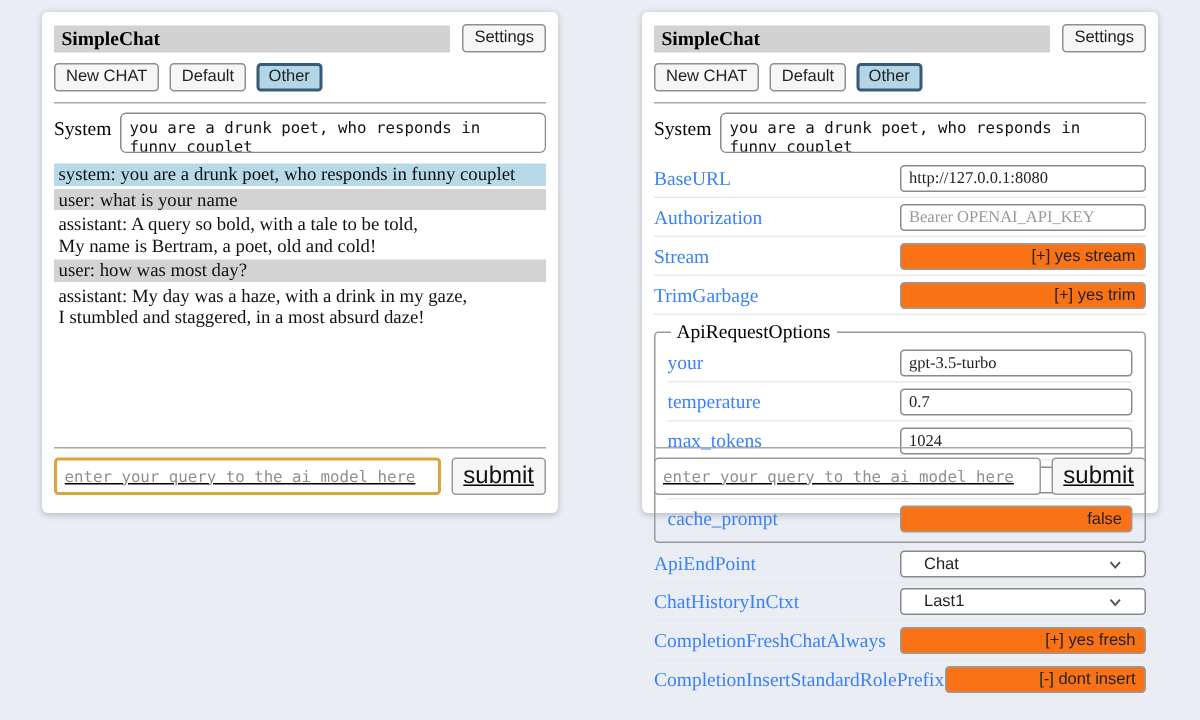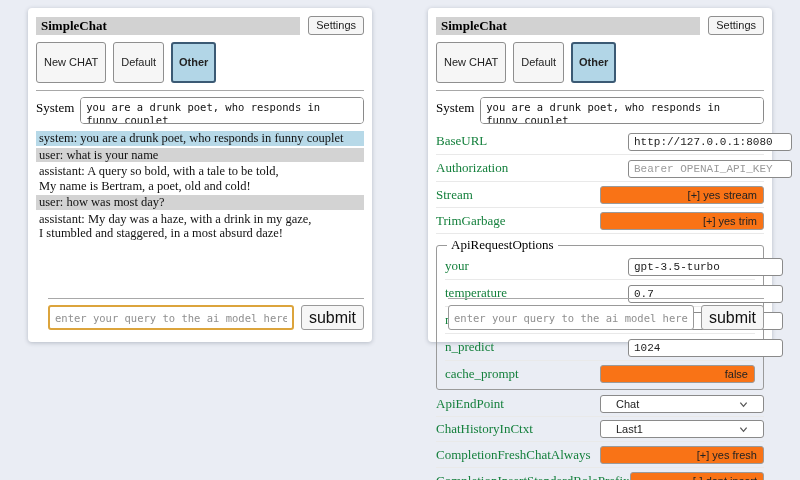--- a/index.html
+++ b/index.html
@@ -25,59 +25,59 @@
   .title-row{display:flex;align-items:center;gap:8px;}
   .title-bar{flex:1;background:var(--title-bar-bg);font-size:13px;font-weight:bold;
     padding:2px 5px;line-height:14px;}
   .btn{
     font-family:"Liberation Sans", sans-serif;font-size:11px;color:#222;
     background:#f6f6f6;border:1px solid #8f8f8f;border-radius:3px;padding:2px 7px;
     line-height:13px;cursor:pointer;white-space:nowrap;
   }
   .tabs-row{display:flex;gap:7px;margin-top:7px;}
   .tab-btn.active{background:var(--active-tab-bg);border:2px solid var(--active-tab-border);
-    padding:12px 6px;font-weight:bold;}
+    padding:1px 6px;}
   hr.divider{border:none;border-top:1px solid #a8a8a8;margin:7px 0 6px;}
   .system-row{display:flex;gap:6px;margin:2px 0 4px;}
   .system-label{font-size:13px;padding-top:3px;}
   textarea.system-input{
     flex:1;height:27px;resize:none;font-family:"DejaVu Sans Mono", monospace;
     font-size:10.5px;line-height:13px;border:1px solid #8a8a8a;border-radius:4px;
     padding:3px 5px;color:#111;outline:none;
   }
 
   
   .messages{margin-top:7px;}
   .msg{font-size:12.5px;line-height:14.5px;padding:0 3px;margin-bottom:2px;
     white-space:pre-line;color:#111;}
   .msg.system{background:var(--system-msg-bg);}
   .msg.user{background:var(--user-msg-bg);}
 
   
   .settings-rows{margin-top:1px;}
   .srow{display:flex;align-items:center;padding:3px 0;border-bottom:1px solid #e9e9e9;}
   .srow:last-child{border-bottom:none;}
-  .slabel{flex:1;font-size:13px;color:#15803d;}
+  .slabel{flex:1;font-size:13px;color:#3b82f6;}
   .sctrl{width:50%;}
-  .sinput{width:100%;font-family:Liberation Mono, monospace;font-size:11px;
-    border:1px solid #8a8a8a;border-radius:3px;padding:1px 5px;height:18px;color:#222;margin-left:28px;}
+  .sinput{width:100%;font-family:Liberation Serif, serif;font-size:11px;
+    border:1px solid #8a8a8a;border-radius:3px;padding:1px 5px;height:18px;color:#222;}
   .sinput::placeholder{color:#9a9a9a;}
   .sbtn{width:100%;font-family:"Liberation Sans", sans-serif;font-size:11px;
     background:#f97316;border:1px solid #9a9a9a;border-radius:3px;height:18px;
     color:#222;cursor:pointer;text-align:right;}
   .sselect{width:100%;display:flex;align-items:center;justify-content:space-between;
     font-family:"Liberation Sans", sans-serif;font-size:11px;border:1px solid #8a8a8a;
     border-radius:3px;height:18px;padding:0 15px;background:#fff;cursor:pointer;color:#222;}
   .chev{width:9px;height:9px;flex:none;}
   fieldset.api-options{border:1px solid #9a9a9a;border-radius:3px;margin:3px 0 2px;
     padding:0 8px 3px;}
   fieldset.api-options legend{font-size:13px;padding:0 4px;margin-left:2px;}
 
   
-  .panel-bottom{position:absolute;left:20px;right:8px;bottom:12px;}
+  .panel-bottom{position:absolute;left:8px;right:8px;bottom:12px;text-decoration:underline;}
   .query-row{display:flex;gap:7px;margin-top:6px;}
   .query-input{flex:1;font-family:"DejaVu Sans Mono", monospace;font-size:10.5px;
     border:1px solid #999;border-radius:3px;height:25px;padding:2px 5px;outline:none;}
   .query-input::placeholder{color:#8f8f8f;}
   .panel.left .query-input{border:2px solid var(--focused-input-border);}
   .submit-btn{font-family:"Liberation Sans", sans-serif;font-size:16px;color:#111;
     background:#f6f6f6;border:1px solid #999;border-radius:3px;padding:2px 7px;cursor:pointer;}
 </style>
 </head>
 <body>

